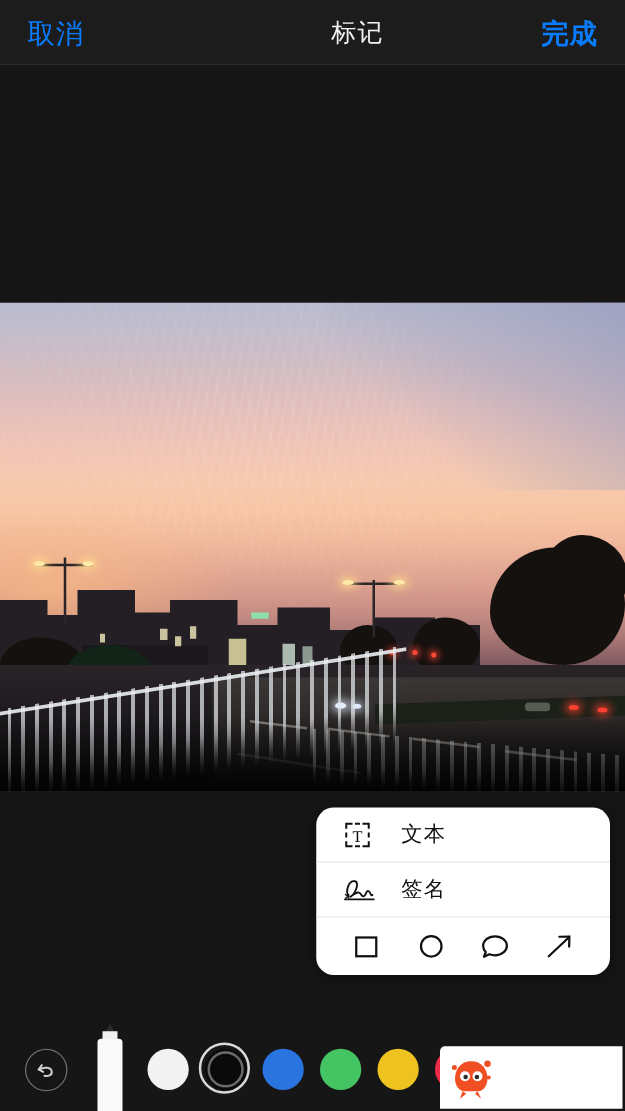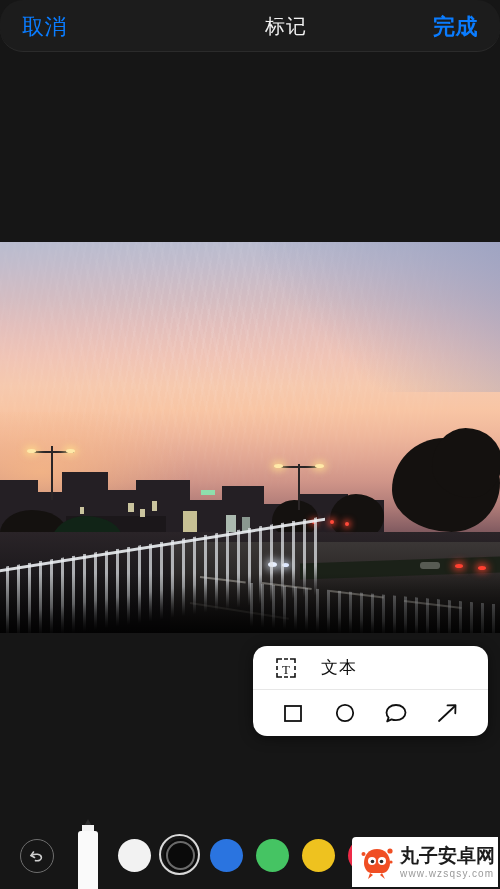--- a/index.html
+++ b/index.html
@@ -23,21 +23,20 @@
 
   
   .navbar {
     position: absolute;
     left: 0; top: 0;
     width: 500px;
     height: 52px;
     background: #1c1c1c;
     border-bottom: 1px solid #2b2b2b;
     box-sizing: border-box;
-    border-radius: 23px;
   }
   .nav-cancel {
     position: absolute;
     left: 22px; top: 12px;
     font-size: 22px;
     color: #0a7cff;
     letter-spacing: 0.5px;
     cursor: pointer;
   }
   .nav-title {
@@ -486,20 +485,32 @@
             <path d="M22 11 V15"></path>
             <path d="M11 4 H15"></path>
             <path d="M11 22 H15"></path>
           </g>
           <text x="13" y="18.5" font-size="13" font-family="Liberation Serif, serif" text-anchor="middle" fill="#111">T</text>
         </svg>
       </span>
       <span class="lbl">文本</span>
     </div>
 
+    <div class="popup-row">
+      <span class="ico">
+        <svg width="30" height="26" viewBox="0 0 30 26">
+          <g fill="none" stroke="#111" stroke-width="1.5" stroke-linecap="round">
+            <path d="M6 18 C3 14 6 5 11 6 C15 7 11 16 8 18 C6 19.5 10 16 13 15 C16 14 16 19 18 18 C20 17 20 13 22 14 C23.5 14.8 23.5 18 25 17"></path>
+            <path d="M3 20.5 H26"></path>
+            <path d="M3.5 16.5 l2.5 3 M6 16.5 l-2.5 3" stroke-width="1.1"></path>
+          </g>
+        </svg>
+      </span>
+      <span class="lbl">签名</span>
+    </div>
 
 
     <div class="popup-shapes">
       <div class="shape-btn">
         <svg width="24" height="24" viewBox="0 0 24 24">
             <rect x="4" y="5" width="16" height="15" fill="none" stroke="#111" stroke-width="1.8"></rect>
           </svg>
       </div>
       <div class="shape-btn">
         <svg width="24" height="24" viewBox="0 0 24 24">
@@ -559,19 +570,15 @@
       <circle cx="6.5" cy="12" r="2" fill="#f04e23"></circle>
       <circle cx="34" cy="20" r="1.6" fill="#f04e23"></circle>
       <path d="M20 7 C28 7 33 13 33 21 C33 27 29 31 26 31 L14 31 C11 31 7 27 7 21 C7 13 12 7 20 7 Z" fill="#f04e23"></path>
       <path d="M13 31 L11 37 L16 33 Z" fill="#f04e23"></path>
       <path d="M25 31 L28 37 L23 33 Z" fill="#f04e23"></path>
       <circle cx="15" cy="19" r="4" fill="#ffffff"></circle>
       <circle cx="25" cy="19" r="4" fill="#ffffff"></circle>
       <circle cx="15.5" cy="19.5" r="1.8" fill="#2a2a2a"></circle>
       <circle cx="24.5" cy="19.5" r="1.8" fill="#2a2a2a"></circle>
     </svg>
-    <div class="wm-text">
-      <div class="wm-title">丸子安卓网</div>
-      <div class="wm-url">www.wzsqsy.com</div>
-    </div>
   </div>
 
 </div>
 
 </body></html>

